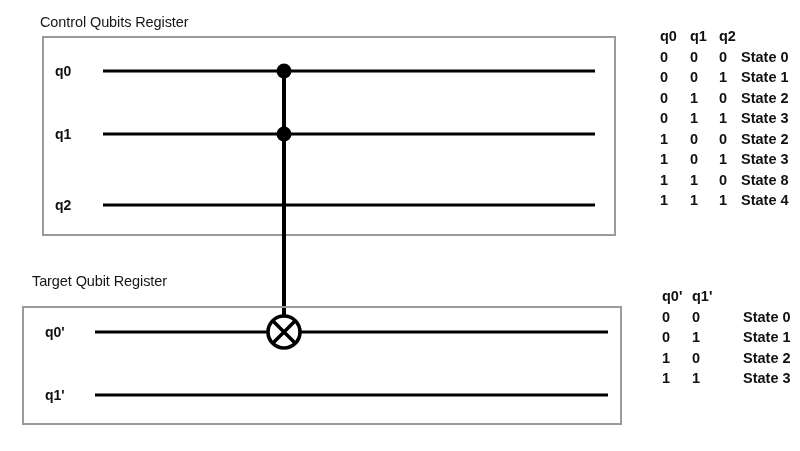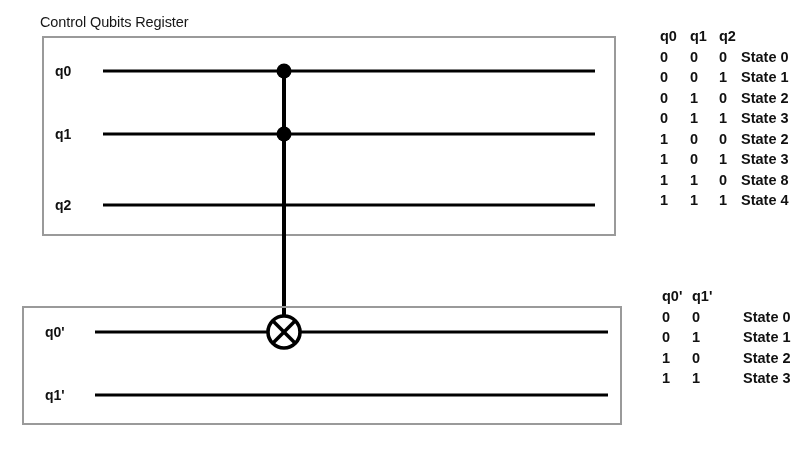--- a/index.html
+++ b/index.html
@@ -105,20 +105,21 @@
   <div class="wire" style="left:103px; top:134px; width:492px;"></div>
 
   <div class="qlabel" style="left:55px; top:205px;">q2</div>
   <div class="wire" style="left:103px; top:205px; width:492px;"></div>
 
   <div class="vline" style="left:284px; top:71px; height:245px;"></div>
 
   <div class="cdot" style="left:284px; top:71px;"></div>
   <div class="cdot" style="left:284px; top:134px;"></div>
 
+  <div class="reg-title" style="left:32px; top:273px;">Target Qubit Register</div>
 
   <div class="reg-box" style="left:22px; top:306px; width:600px; height:119px;"></div>
 
   <div class="qlabel" style="left:45px; top:332px;">q0'</div>
   <div class="wire" style="left:95px; top:332px; width:513px;"></div>
 
   <div class="qlabel" style="left:45px; top:395px;">q1'</div>
   <div class="wire" style="left:95px; top:395px; width:513px;"></div>
 
   <div class="xgate" style="left:284px; top:332px;">

